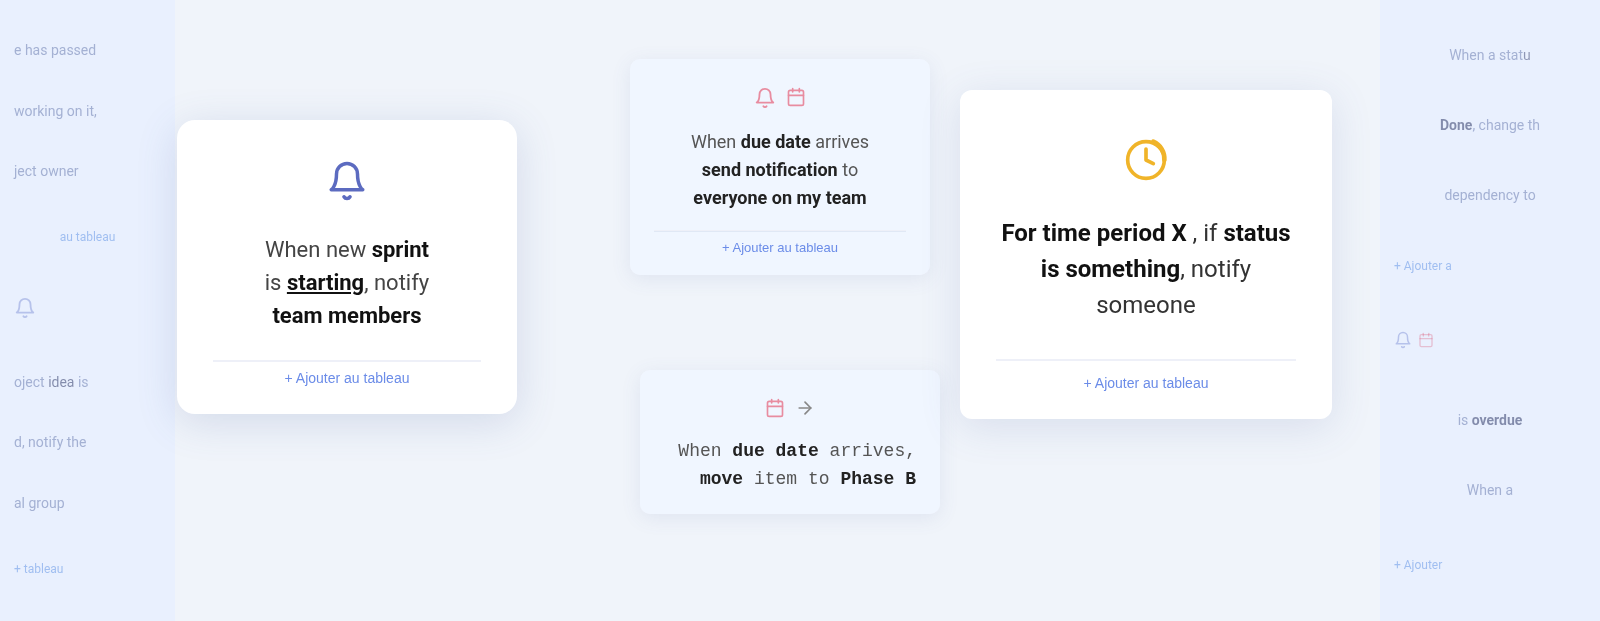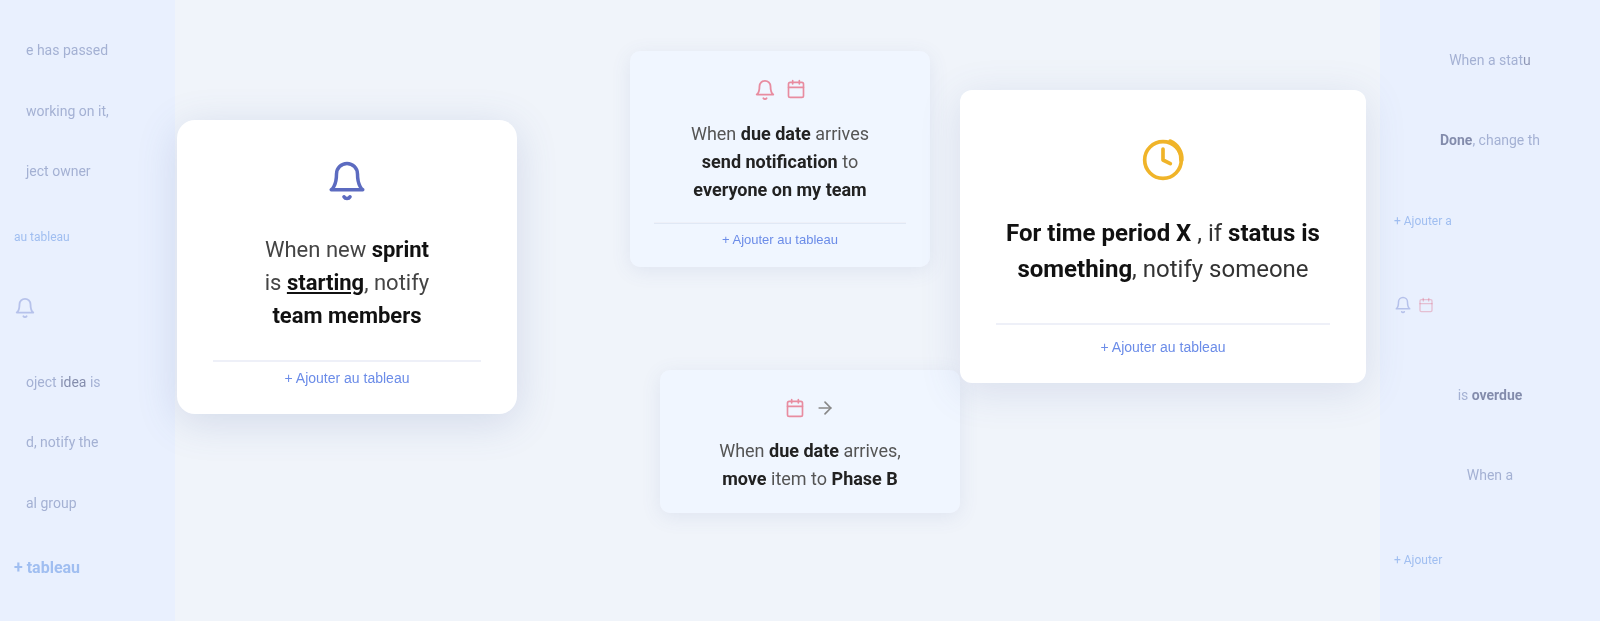--- a/index.html
+++ b/index.html
@@ -67,21 +67,21 @@
     
     .card-due-notify {
       background: rgba(240,245,255,0.92);
       border-radius: 10px;
       box-shadow: 0 4px 20px rgba(80,100,160,0.10);
       width: 300px;
       padding: 28px 24px 20px 24px;
       text-align: center;
       position: absolute;
       left: 630px;
-      top: 51px;
+      top: 59px;
       z-index: 5;
     }
 
     .card-due-notify .icons-row {
       display: flex;
       justify-content: center;
       gap: 10px;
       margin-bottom: 14px;
       font-size: 20px;
     }
@@ -112,25 +112,26 @@
       display: block;
     }
 
     
     .card-due-move {
       background: rgba(240,245,255,0.92);
       border-radius: 10px;
       box-shadow: 0 4px 20px rgba(80,100,160,0.10);
       width: 300px;
       padding: 28px 24px 20px 24px;
-      text-align: center;
-      position: absolute;
-      left: 660px;
+      text-align: right;
+      position: absolute;
+      left: 640px;
       top: 370px;
       z-index: 5;
+      font-family: Liberation Mono, monospace;
     }
 
     .card-due-move .icons-row {
       display: flex;
       justify-content: center;
       gap: 10px;
       margin-bottom: 14px;
       font-size: 20px;
     }
 
@@ -143,21 +144,21 @@
       line-height: 1.55;
     }
 
     .card-due-move .card-text .bold { font-weight: 700; color: #222; }
 
     
     .card-time {
       background: white;
       border-radius: 12px;
       box-shadow: 0 8px 40px rgba(80,100,160,0.15);
-      width: 406px;
+      width: 372px;
       padding: 48px 36px 28px 36px;
       text-align: center;
       position: absolute;
       left: 960px;
       top: 90px;
       z-index: 10;
     }
 
     .card-time .clock-icon {
       color: #f0b429;
@@ -207,21 +208,20 @@
       display: flex;
       flex-direction: column;
       justify-content: space-around;
       padding: 20px 14px;
     }
 
     .partial-left .text-item {
       color: rgba(80,100,160,0.45);
       font-size: 14px;
       line-height: 1.5;
-      margin-left: 12px;
     }
 
     .partial-left .text-item .bold { font-weight: 400; color: rgba(30,40,90,0.5); }
 
     
     .partial-right {
       position: absolute;
       right: 0;
       top: 0;
       bottom: 0;
@@ -262,42 +262,43 @@
 </head>
 <body>
 
 <div class="scene">
 
   <div class="partial-left">
     <div class="bg-strip">
       <div class="text-item">e has passed</div>
       <div class="text-item">working on it,</div>
       <div class="text-item">ject owner</div>
-      <div style="margin: 4px 0;">
+      <div style="margin: 4px 0; text-align: center;">
         <span style="color: rgba(100,150,230,0.55); font-size: 12px;">au tableau</span>
       </div>
       <div style="font-size: 22px; color: rgba(90,110,200,0.35); margin: 8px 0;">
         <svg width="22" height="22" viewBox="0 0 24 24" fill="none" stroke="currentColor" stroke-width="2" stroke-linecap="round" stroke-linejoin="round">
           <path d="M18 8A6 6 0 0 0 6 8c0 7-3 9-3 9h18s-3-2-3-9"></path>
           <path d="M13.73 21a2 2 0 0 1-3.46 0"></path>
         </svg>
       </div>
       <div class="text-item">oject <span class="bold">idea</span> is</div>
       <div class="text-item">d, notify the</div>
       <div class="text-item">al group</div>
       <div style="margin: 4px 0;">
-        <span style="color: rgba(100,150,230,0.55); font-size: 16px; font-weight: bold;">+ tableau</span>
+        <span style="color: rgba(100,150,230,0.55); font-size: 12px;">+ tableau</span>
       </div>
     </div>
   </div>
 
   <div class="partial-right">
     <div class="bg-strip">
       <div class="text-item">When a stat<span style="color: rgba(30,40,90,0.45);">u</span></div>
       <div class="text-item"><span class="bold">Done</span>, change th</div>
+      <div class="text-item">dependency to</div>
       <div style="margin: 0 0;">
         <span style="color: rgba(100,150,230,0.55); font-size: 12px;">+ Ajouter a</span>
       </div>
       <div style="display: flex; gap: 6px; margin: 8px 0; align-items: center;">
         <span style="font-size: 18px; color: rgba(90,110,200,0.35);">
           <svg width="18" height="18" viewBox="0 0 24 24" fill="none" stroke="currentColor" stroke-width="2" stroke-linecap="round" stroke-linejoin="round">
             <path d="M18 8A6 6 0 0 0 6 8c0 7-3 9-3 9h18s-3-2-3-9"></path>
             <path d="M13.73 21a2 2 0 0 1-3.46 0"></path>
           </svg>
         </span>

